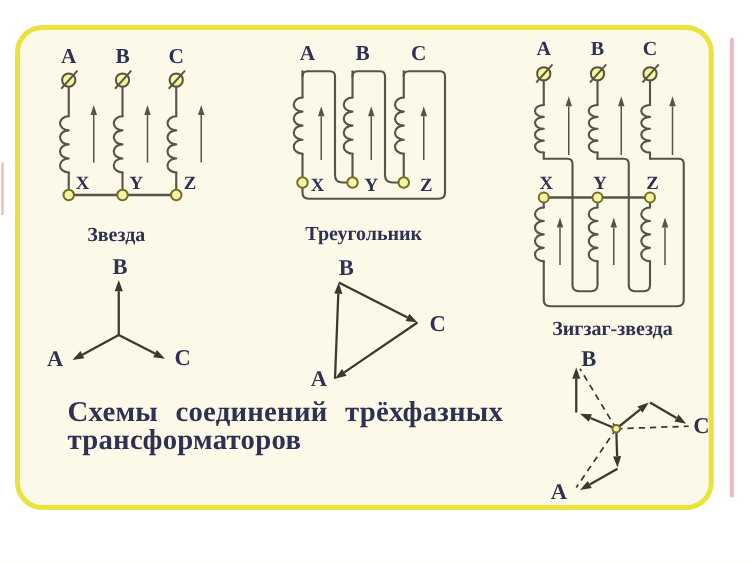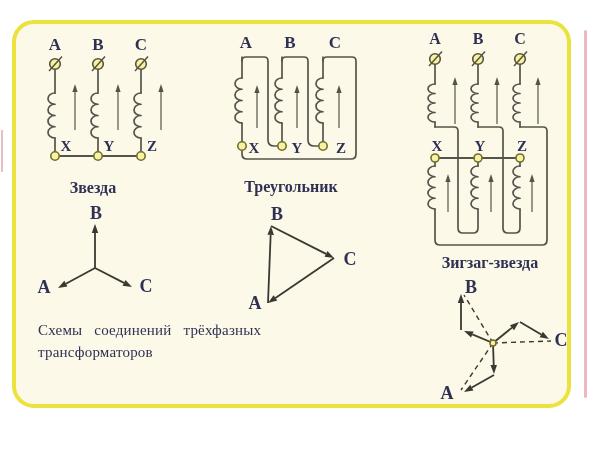--- a/index.html
+++ b/index.html
@@ -6,22 +6,22 @@
   body{width:600px;height:450px;background:#ffffff;overflow:hidden;
        font-family:"Liberation Serif","DejaVu Serif",serif;}
   .page{position:relative;width:600px;height:450px;background:#ffffff;}
   .slide-frame{position:absolute;left:12px;top:20px;width:551px;height:380px;
        border:4px solid #ece23e;border-radius:22px;background:#fcf9e9;}
   .pink-line{position:absolute;left:584px;top:30px;width:3px;height:368px;
        background:#e7a2aa;opacity:.75;border-radius:2px;}
   .red-smudge{position:absolute;left:1px;top:130px;width:2px;height:42px;
        background:#d98b8b;opacity:.55;}
   svg#scheme-svg{position:absolute;left:0;top:0;}
-  .caption{position:absolute;left:38px;top:319px;color:#2f3152;
-       font-weight:400;font-size:15px;line-height:22px;letter-spacing:.2px;}
+  .caption{position:absolute;left:54px;top:319px;color:#2f3152;
+       font-weight:700;font-size:23px;line-height:22px;letter-spacing:.2px;}
   .caption .l1{display:block;word-spacing:8px;}
   .caption .l2{display:block;}
 </style>
 </head>
 <body>
 
 <div class="page">
   <div class="slide-frame"></div>
   <div class="red-smudge"></div>
   <div class="pink-line"></div>

